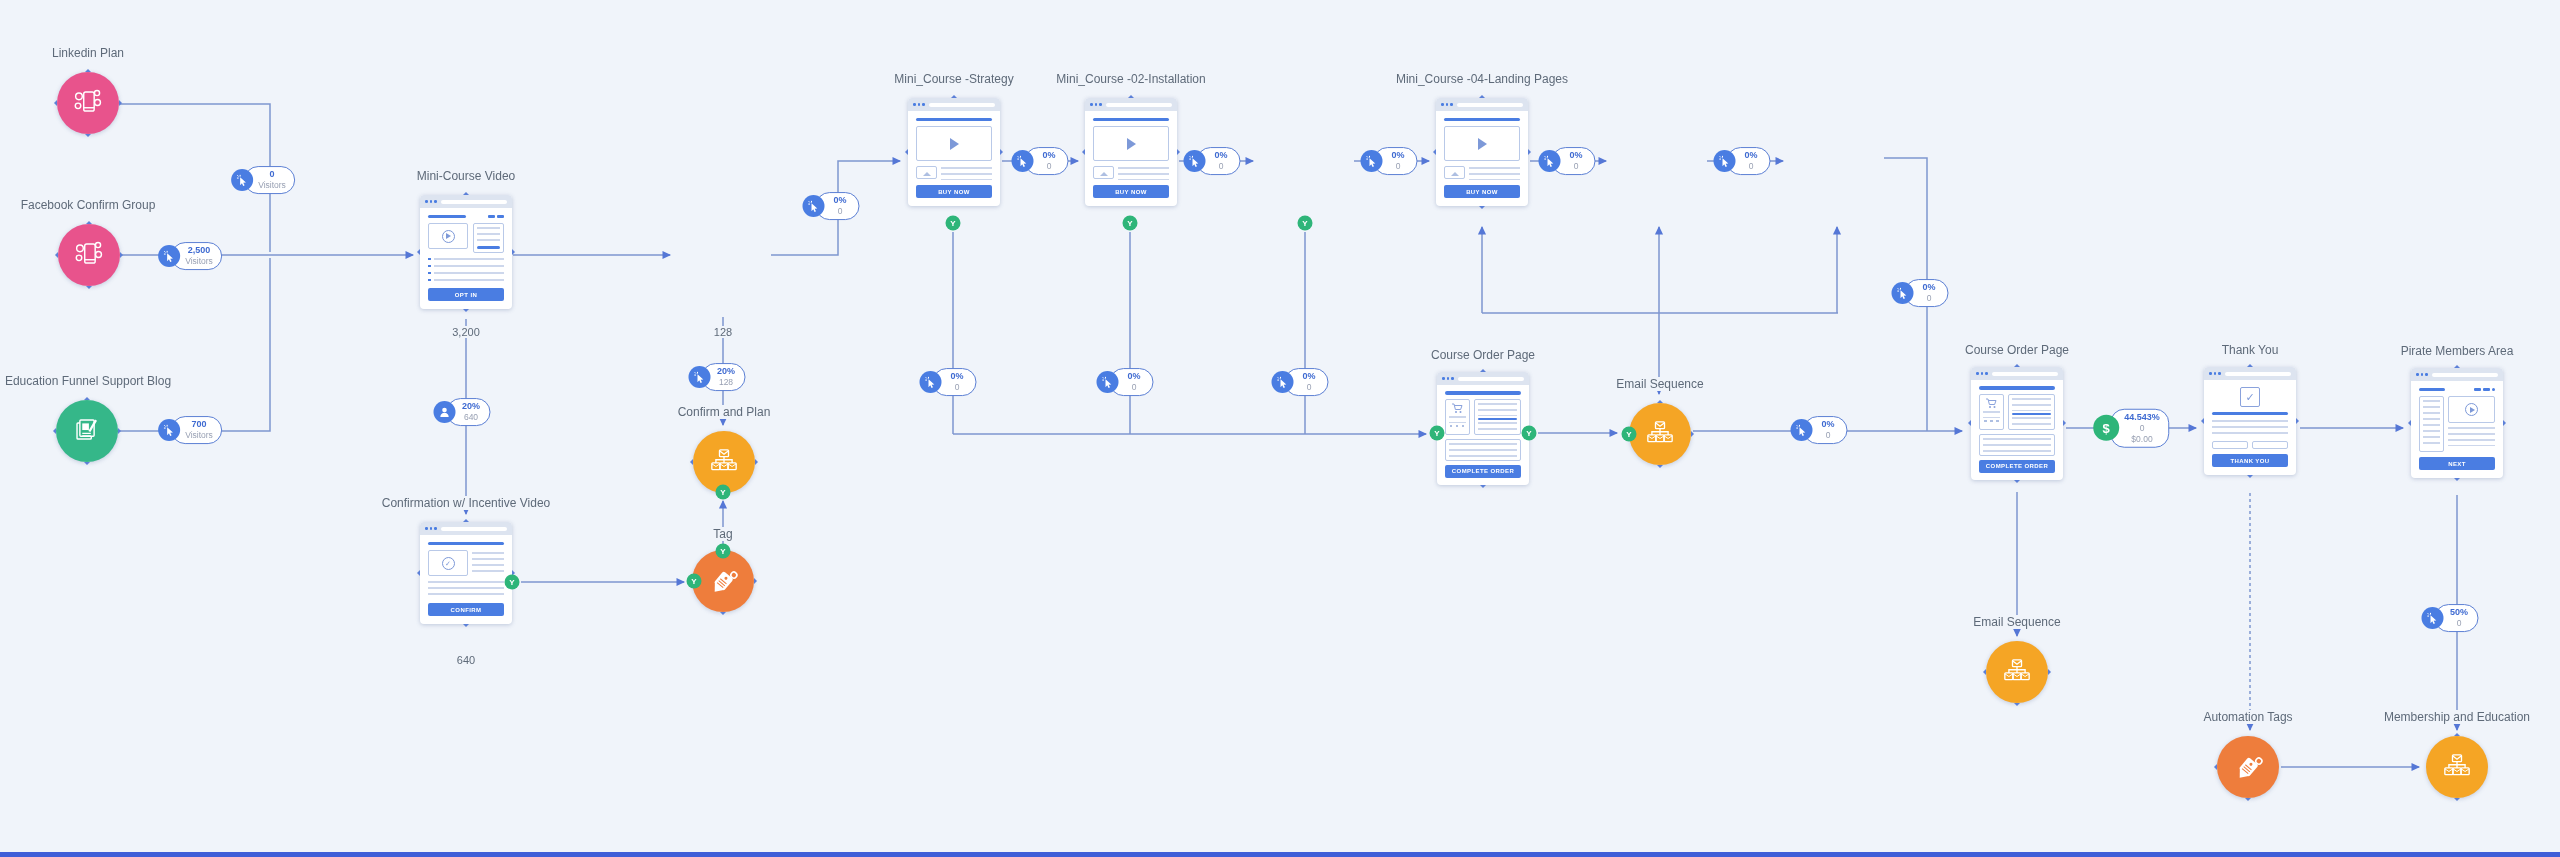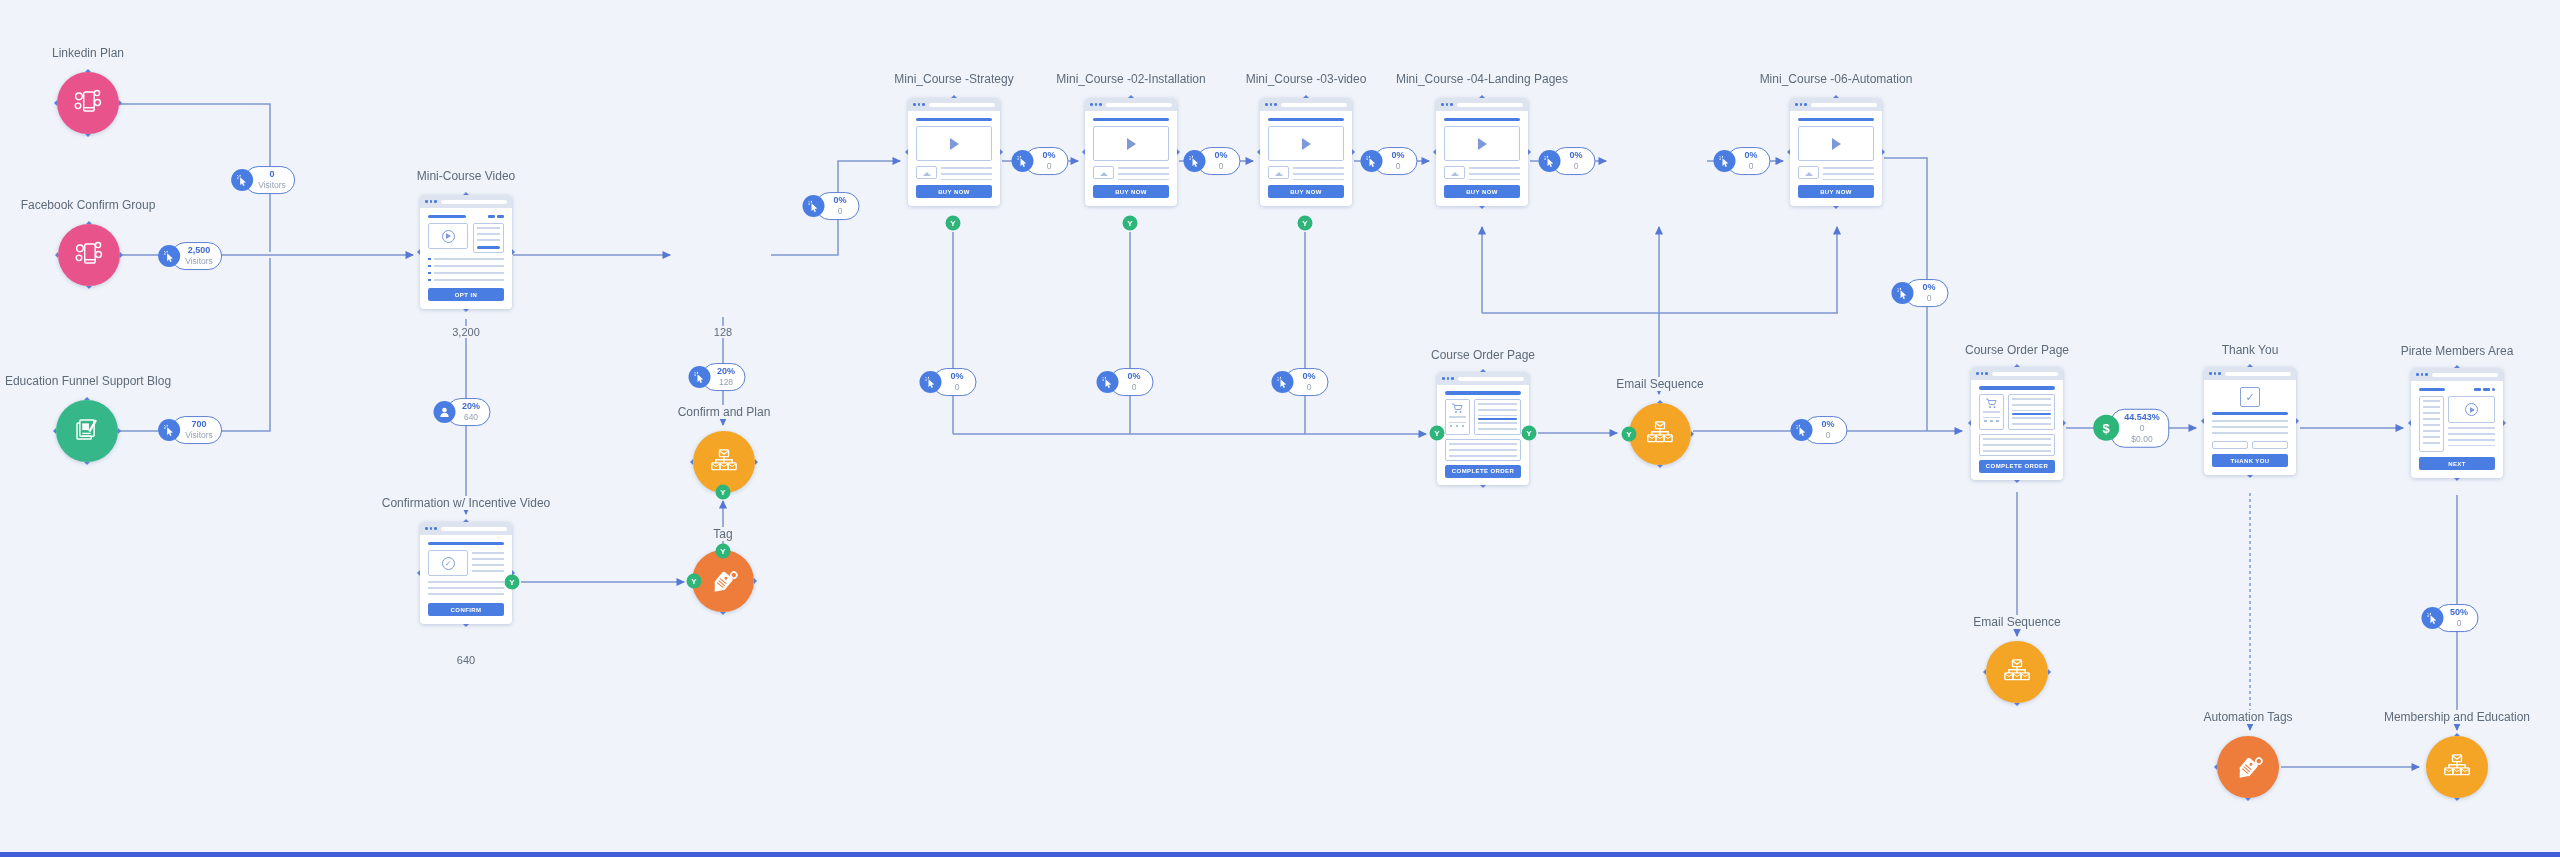--- a/index.html
+++ b/index.html
@@ -287,24 +287,26 @@
           <span class="box imgbx">
               <i class="imgtri"></i>
             </span>
           <span class="lines" style="flex:1;height:13px;margin-top:1px"></span>
         </div>
         <div class="pbtn">BUY NOW</div>
       </div>
     </div>
   </div>
 
-  <div class="page" style="left:1260px;top:98px">
-    <div class="ntitle" style="left:46px;top:-26px">Mini_Course -03-video</div>
+
+  <div class="page" style="left:1436px;top:98px">
+    <div class="ntitle" style="left:46px;top:-26px">Mini_Course -04-Landing Pages</div>
     <div class="card">
       <i class="port pt"></i>
+        <i class="port pb"></i>
         <i class="port pl"></i>
         <i class="port pr"></i>
       <div class="chead">
           <i></i>
           <i></i>
           <i></i>
           <span class="addr"></span>
         </div>
       <div class="cbody">
         <i class="bl"></i>
@@ -315,78 +317,21 @@
           <span class="box imgbx">
               <i class="imgtri"></i>
             </span>
           <span class="lines" style="flex:1;height:13px;margin-top:1px"></span>
         </div>
         <div class="pbtn">BUY NOW</div>
       </div>
     </div>
   </div>
 
-  <div class="page" style="left:1436px;top:98px">
-    <div class="ntitle" style="left:46px;top:-26px">Mini_Course -04-Landing Pages</div>
-    <div class="card">
-      <i class="port pt"></i>
-        <i class="port pb"></i>
-        <i class="port pl"></i>
-        <i class="port pr"></i>
-      <div class="chead">
-          <i></i>
-          <i></i>
-          <i></i>
-          <span class="addr"></span>
-        </div>
-      <div class="cbody">
-        <i class="bl"></i>
-        <span class="box vbx" style="height:35px">
-            <i class="ptri big"></i>
-          </span>
-        <div class="r" style="gap:4px;align-items:flex-start">
-          <span class="box imgbx">
-              <i class="imgtri"></i>
-            </span>
-          <span class="lines" style="flex:1;height:13px;margin-top:1px"></span>
-        </div>
-        <div class="pbtn">BUY NOW</div>
-      </div>
-    </div>
-  </div>
-
-
-  <div class="page" style="left:1790px;top:98px">
-    <div class="ntitle" style="left:46px;top:-26px">Mini_Course -06-Automation</div>
-    <div class="card">
-      <i class="port pt"></i>
-        <i class="port pb"></i>
-        <i class="port pl"></i>
-        <i class="port pr"></i>
-      <div class="chead">
-          <i></i>
-          <i></i>
-          <i></i>
-          <span class="addr"></span>
-        </div>
-      <div class="cbody">
-        <i class="bl"></i>
-        <span class="box vbx" style="height:35px">
-            <i class="ptri big"></i>
-          </span>
-        <div class="r" style="gap:4px;align-items:flex-start">
-          <span class="box imgbx">
-              <i class="imgtri"></i>
-            </span>
-          <span class="lines" style="flex:1;height:13px;margin-top:1px"></span>
-        </div>
-        <div class="pbtn">BUY NOW</div>
-      </div>
-    </div>
-  </div>
+
 
   <div class="page" style="left:1437px;top:372px">
     <div class="ntitle" style="left:46px;top:-24px">Course Order Page</div>
     <div class="card">
       <i class="port pt"></i>
         <i class="port pb"></i>
       <div class="chead">
           <i></i>
           <i></i>
           <i></i>

